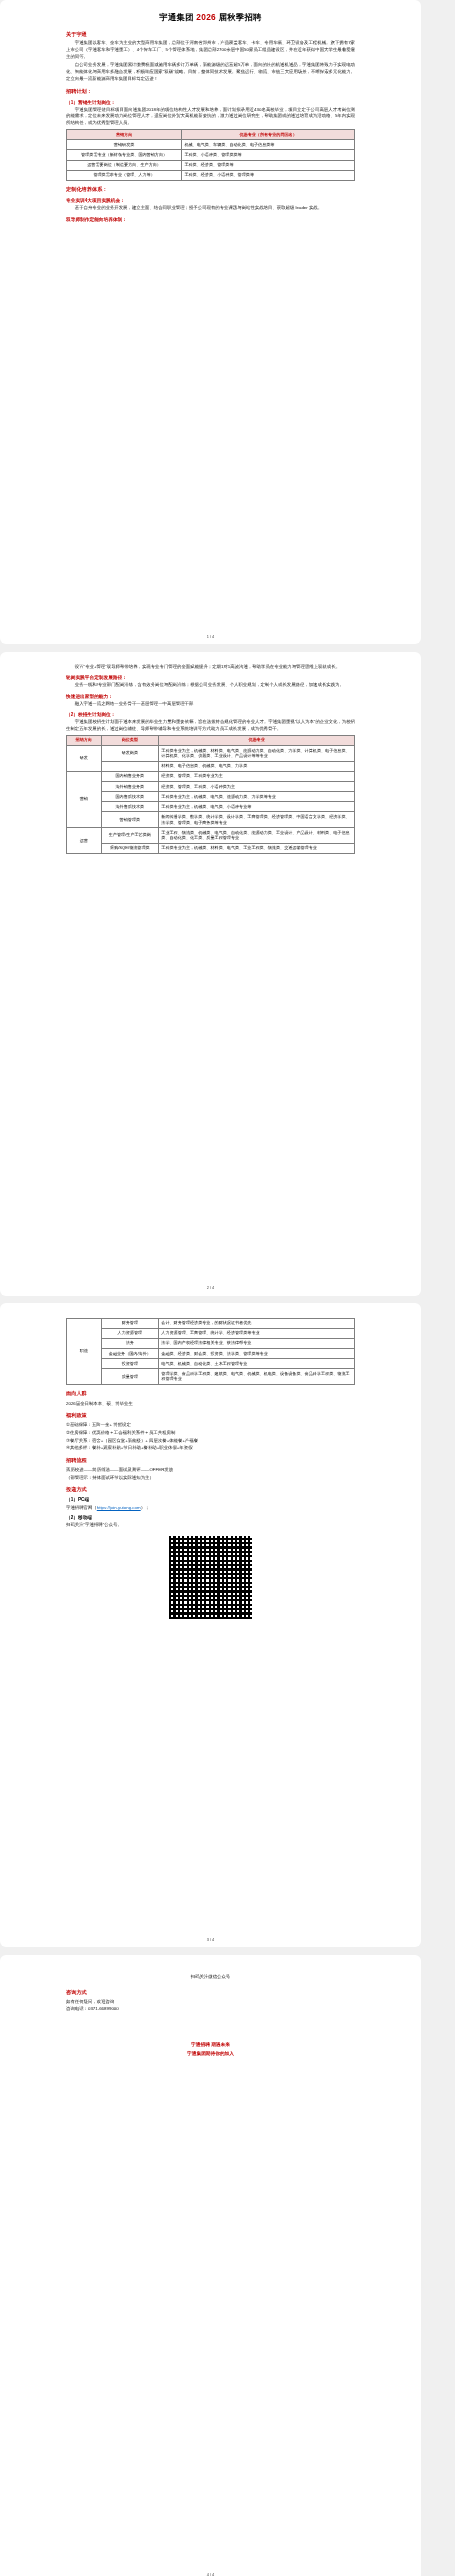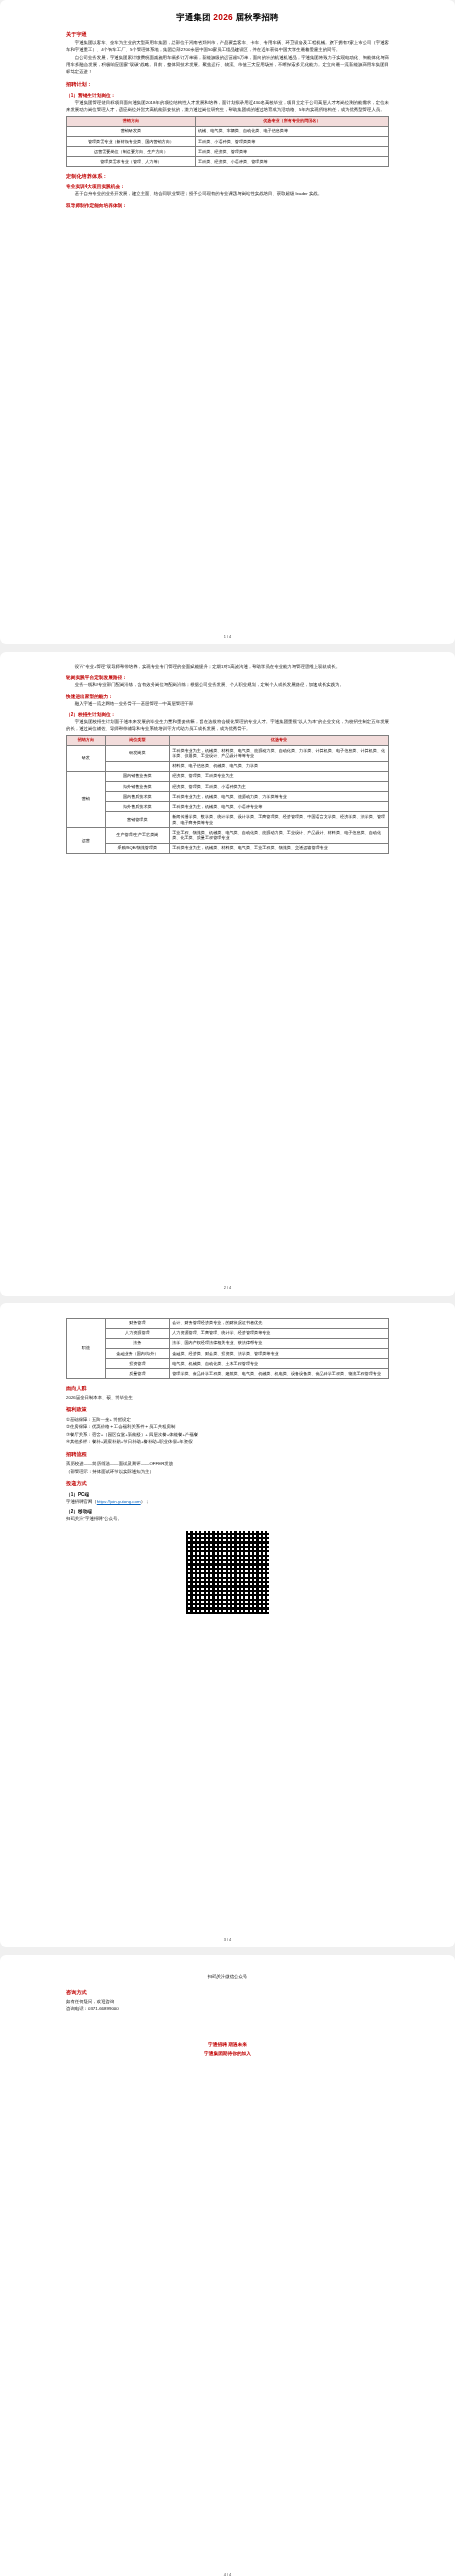--- a/index.html
+++ b/index.html
@@ -1,18 +1,18 @@
 <!DOCTYPE html>
 <html style="font-size:8.8px"><head>
 <meta charset="utf-8">
 <style>
   html,body{margin:0;padding:0;background:#f0f0f0;}
   body{font-family:"Liberation Sans","DejaVu Sans",sans-serif;}
   .page-wrap{width:455px;margin:0 auto;background:#f0f0f0;}
-  .page{width:455px;background:#ffffff;position:relative;box-sizing:border-box;border-radius:6px;}
+  .page{width:421px;background:#ffffff;position:relative;box-sizing:border-box;border-radius:6px;}
   .sheet{padding:0 66px;box-sizing:border-box;}
   .doc-title{text-align:center;font-size:8.3px;font-weight:bold;color:#000;padding-top:12px;padding-bottom:2.2px;letter-spacing:0.3px;}
   .doc-title .red{color:#c00000;}
   .sec-h{color:#c00000;font-weight:bold;font-size:5.2px;margin-top:5.5px;margin-bottom:2.2px;}
   .sub-h{color:#c00000;font-weight:bold;font-size:4.7px;margin-top:3.9px;margin-bottom:1.7px;}
   .sub-h2{font-weight:bold;font-size:4.7px;color:#000;margin-top:3.3px;margin-bottom:1.1px;}
   p.body{font-size:4.4px;line-height:1.55;color:#111;margin:0 0 1.7px 0;text-align:justify;text-indent:2em;}
   .pg-num{position:absolute;bottom:5.5px;left:0;right:0;text-align:center;font-size:3.9px;color:#444;}
   table.tbl{border-collapse:collapse;width:100%;margin:2.2px 0 3.3px 0;font-size:4.1px;}
   table.tbl th,table.tbl td{border:0.6px solid #7f7f7f;padding:1.7px 2.2px;vertical-align:middle;line-height:1.4;}

